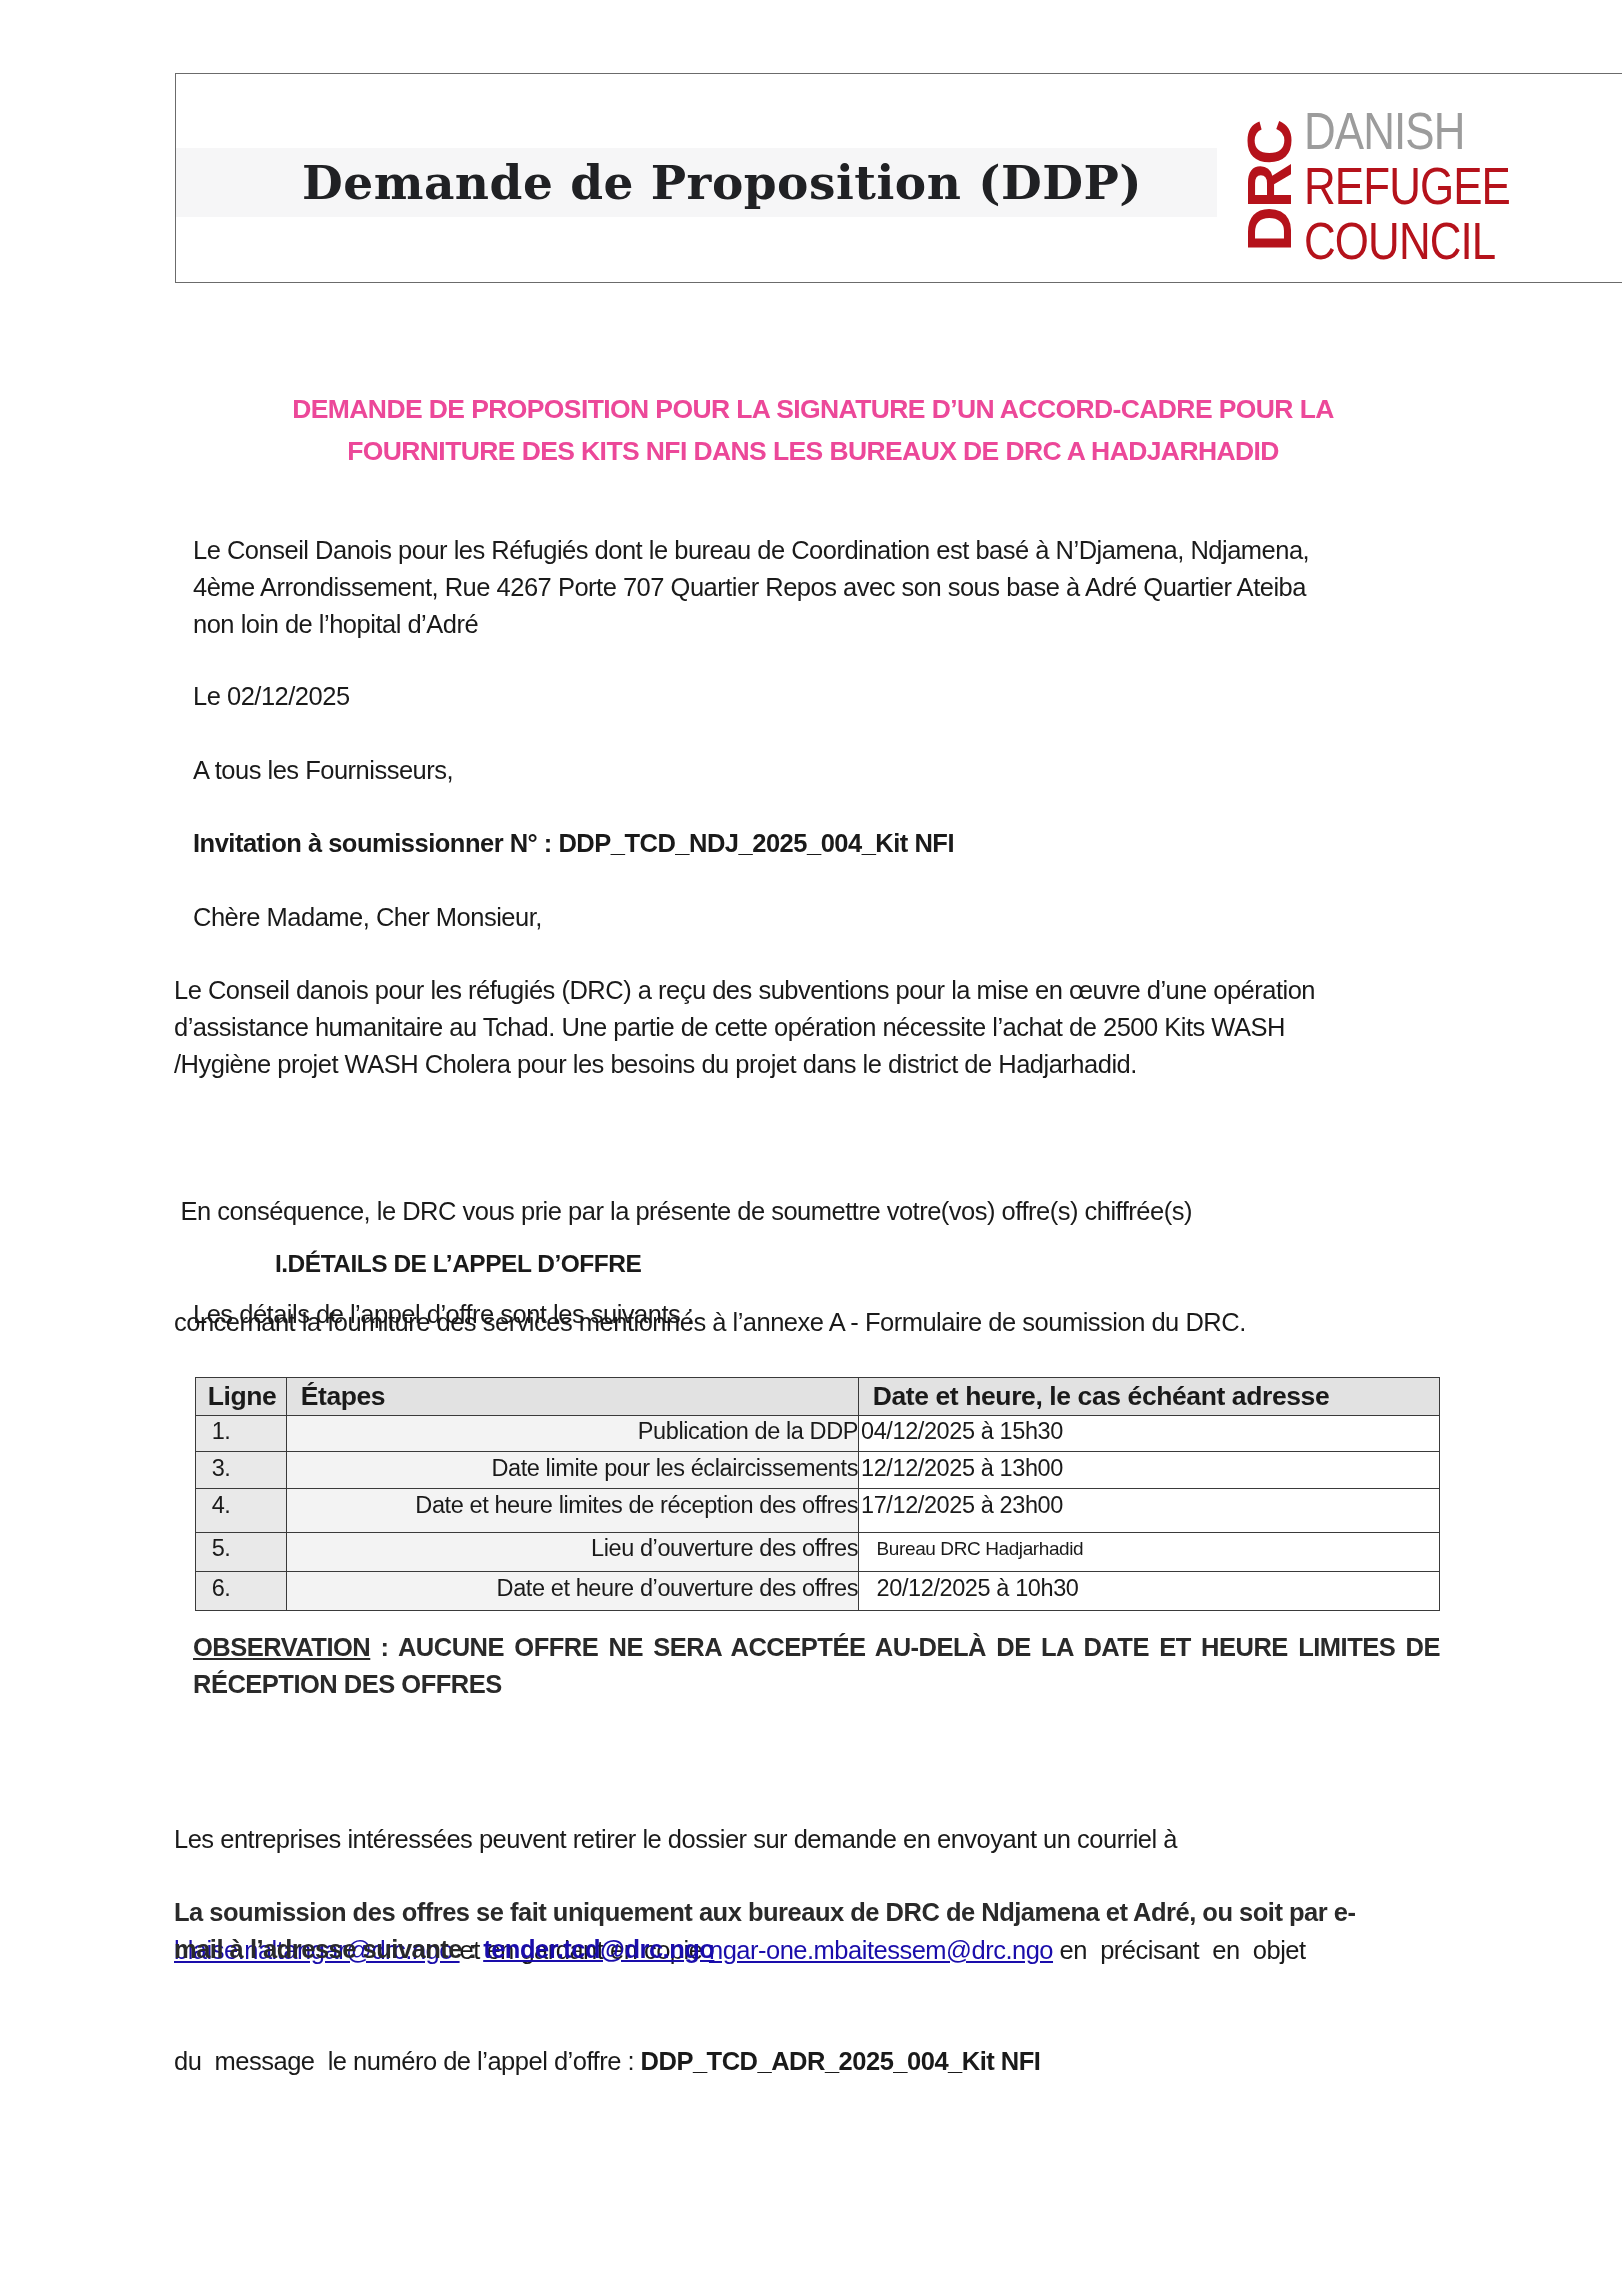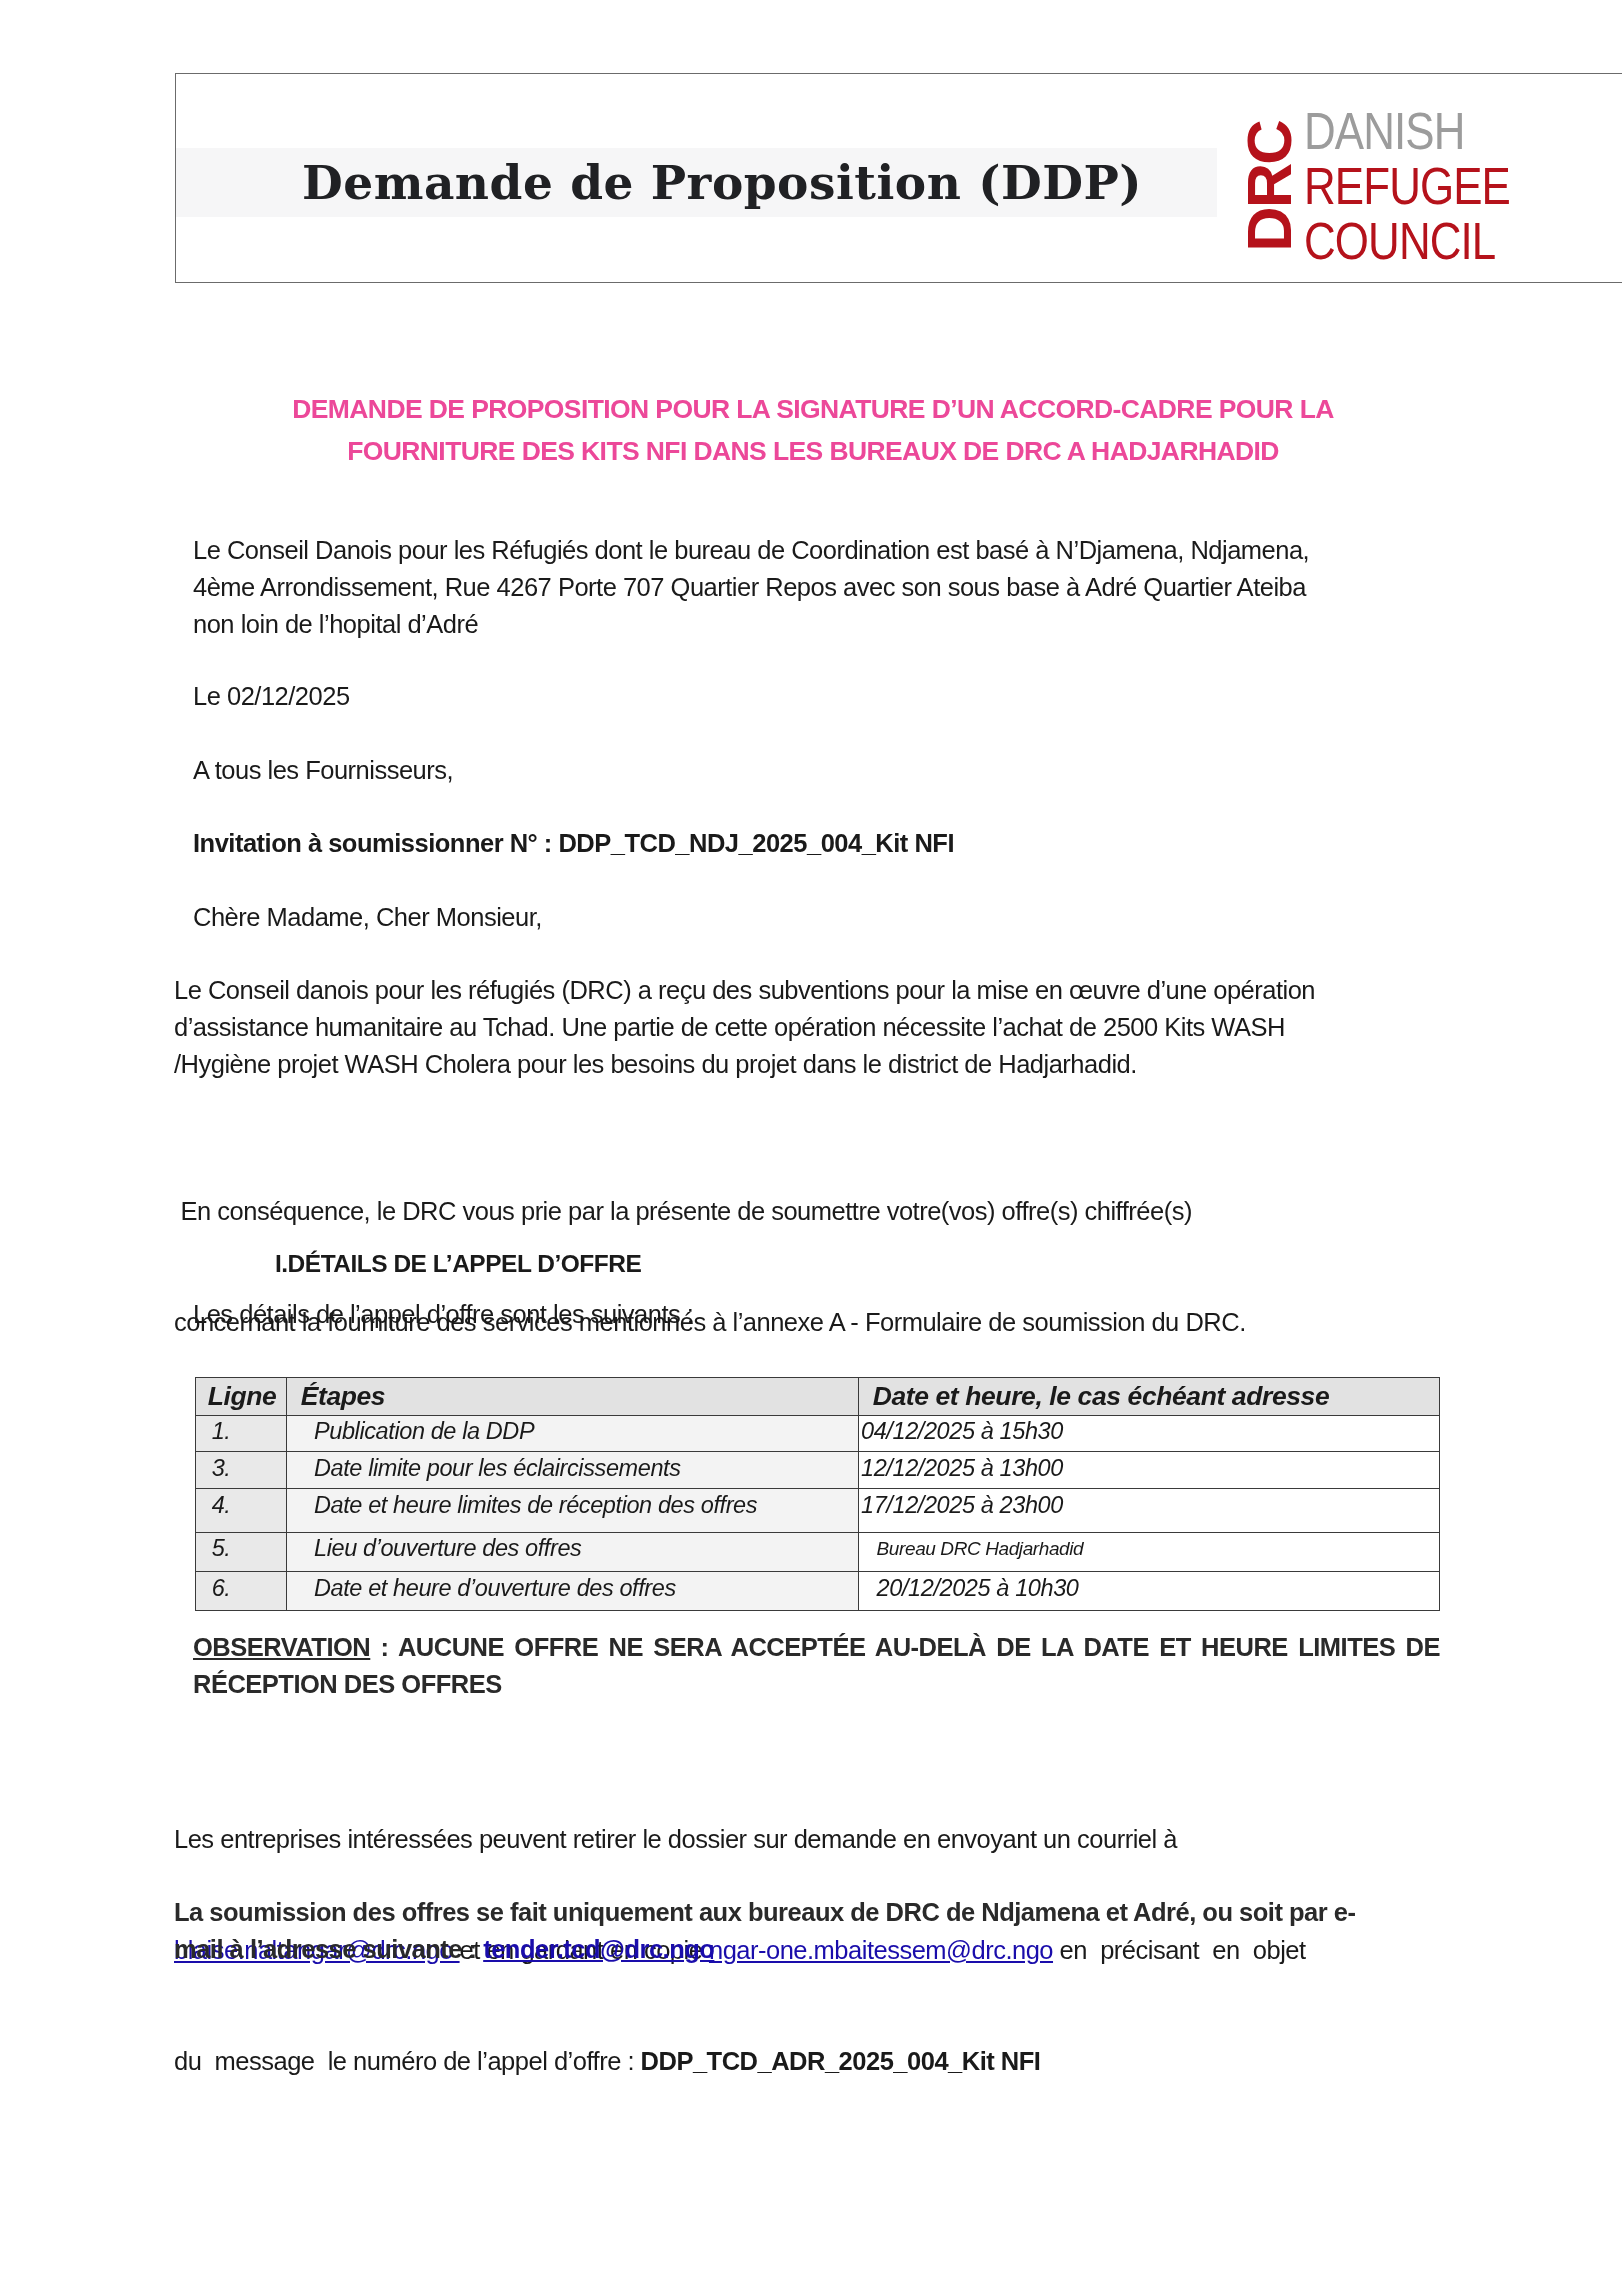--- a/index.html
+++ b/index.html
@@ -61,26 +61,26 @@
     a.link { color: #1a0dab; text-decoration: underline; }
     a.link-bold { color: #1a0dab; text-decoration: underline; font-weight: bold; }
 
     
     table.steps {
       position: absolute; left: 195px; top: 1377px; width: 1245px;
       border-collapse: collapse; font-size: 23.5px; letter-spacing: -0.4px;
     }
     table.steps td, table.steps th {
       border: 1.5px solid #3a3a3a; padding: 0 0 0 13.7px; text-align: left;
-      vertical-align: top; white-space: nowrap; color: #1a1a1a; font-style: italic;
+      vertical-align: top; white-space: nowrap; color: #1a1a1a;
     }
     table.steps th { background: #e2e2e2; font-weight: bold; font-size: 26.5px; height: 37px; line-height: 37px; }
     table.steps th.col-ligne { padding-left: 11.8px; }
     table.steps td.c-ligne { background: #e9e9e9; padding-left: 15.7px; }
-    table.steps td.c-etape { background: #f3f3f3; padding-left: 27px; }
+    table.steps td.c-etape { background: #f3f3f3; padding-left: 27px; text-align: right; }
     table.steps td.c-date { background: #ffffff; padding-left: 2px; }
     table.steps td.c-date.indent { padding-left: 17.6px; }
     table.steps td.c-date.big { font-size: 19px; margin-left: 12px; }
     .r1 td { height: 35px; line-height: 31px; }
     .r2 td { height: 36px; line-height: 33px; }
     .r3 td { height: 43px; line-height: 33px; }
     .r4 td { height: 38px; line-height: 31px; }
     .r5 td { height: 38px; line-height: 33px; }
   </style>
 </head>

